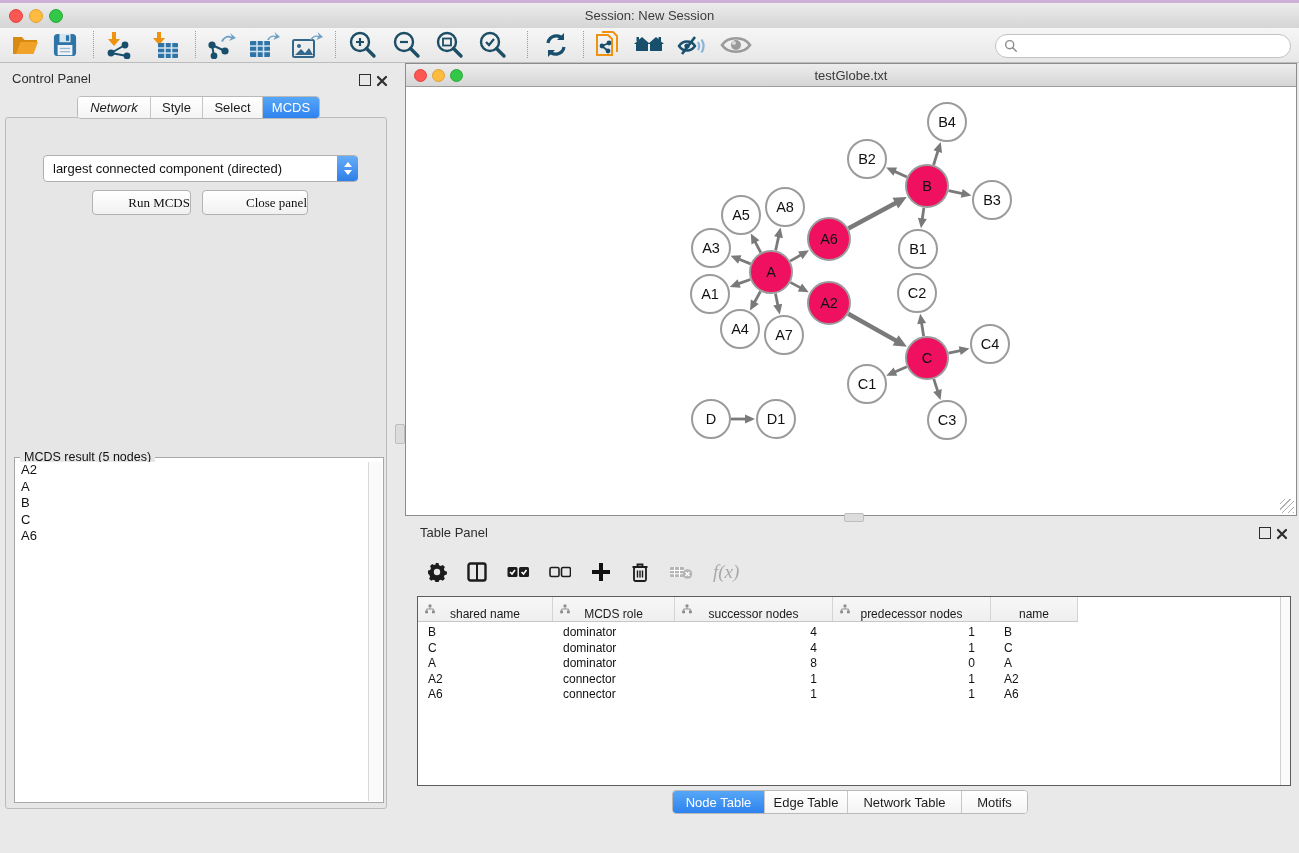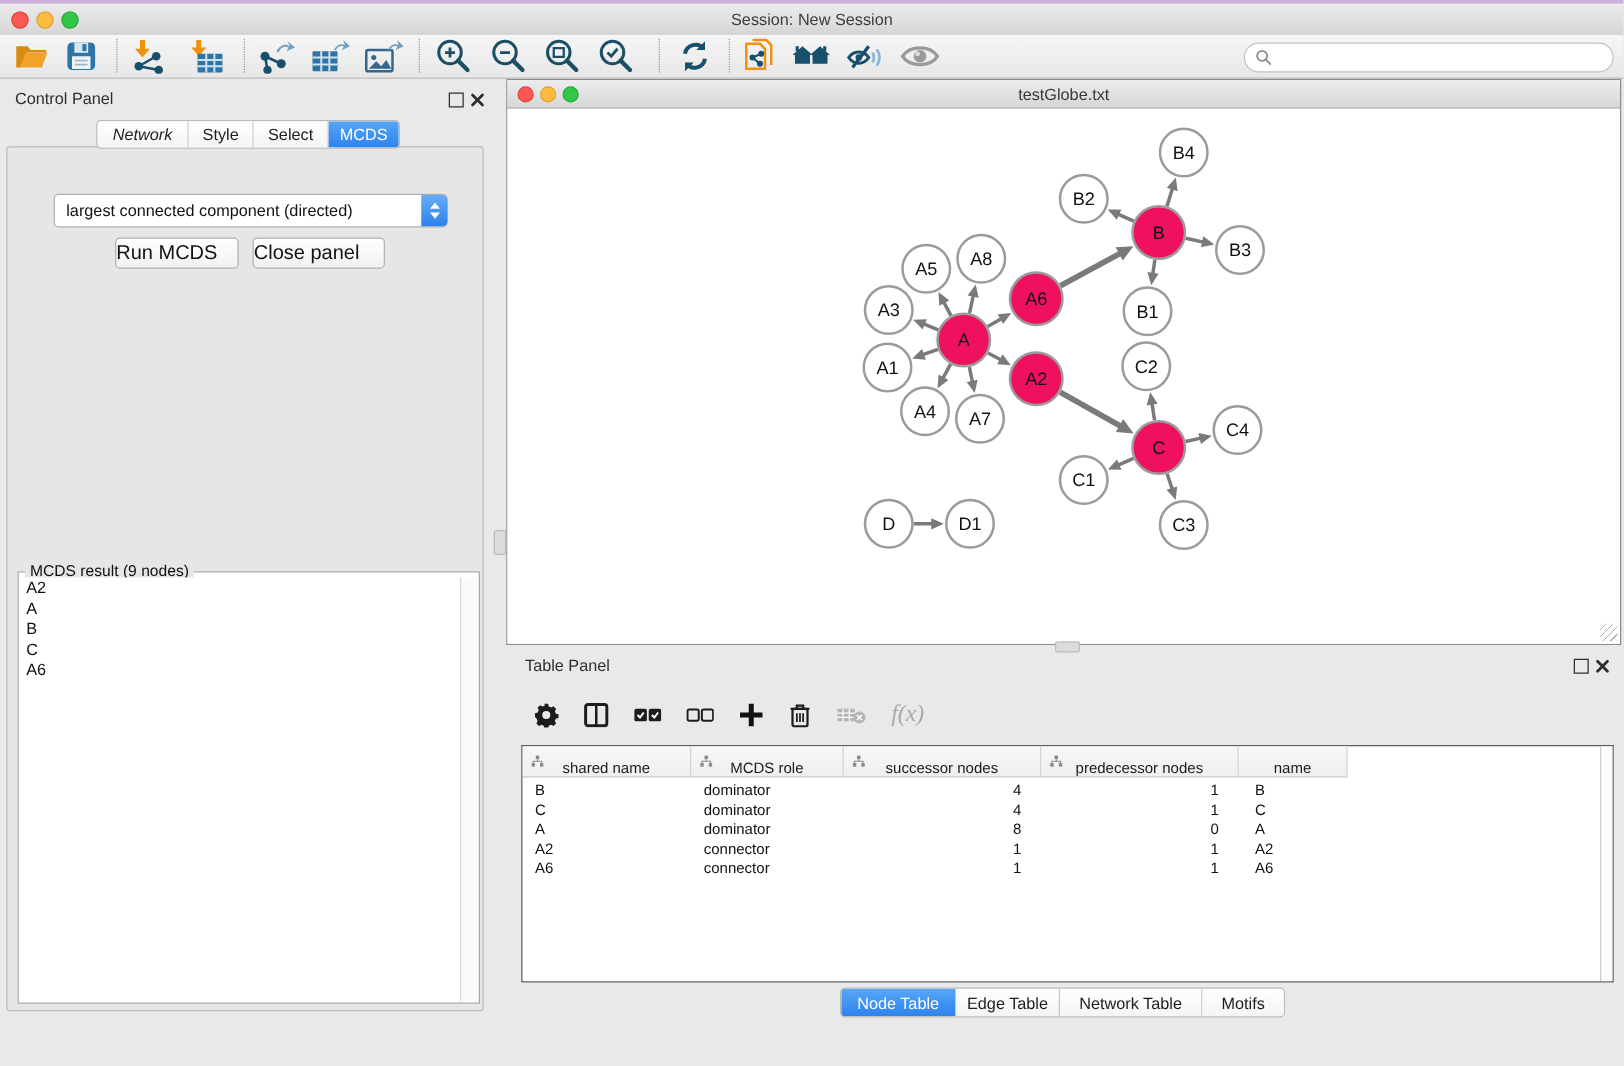--- a/index.html
+++ b/index.html
@@ -28,21 +28,21 @@
   .seg .s{display:flex;align-items:center;justify-content:center;font-size:13px;color:#1d1d1d;border-right:1px solid #c6c6c6;background:linear-gradient(#ffffff,#f4f4f4);cursor:default;}
   .seg .s:last-child{border-right:none;}
   .seg .s.active{background:linear-gradient(#57a7f7,#2e82ee);color:#fff;}
   .cp-body{left:5px;top:117px;width:380px;height:690px;border:1px solid #bcbcbc;border-radius:3px;background:#e6e6e6;}
   .opt-label{left:0;top:135px;width:390px;text-align:center;font-size:13px;color:#1c1c1c;}
   .selectbox{left:43px;top:155px;width:313px;height:25px;background:#fff;border:1px solid #b0b0b0;border-radius:4px;display:flex;align-items:center;}
   .selectbox .val{font-size:13px;color:#111;padding-left:9px;flex:1;}
   .stepper{width:21px;height:25px;margin-right:-1px;border-radius:0 4px 4px 0;background:linear-gradient(#66adf8,#2e7fe9);display:flex;flex-direction:column;align-items:center;justify-content:center;gap:3px;}
   .tri-up{width:0;height:0;border-left:4px solid transparent;border-right:4px solid transparent;border-bottom:5px solid #fff;}
   .tri-dn{width:0;height:0;border-left:4px solid transparent;border-right:4px solid transparent;border-top:5px solid #fff;}
-  .btn{position:absolute;height:23px;background:linear-gradient(#ffffff,#f1f1f1);border:1px solid #b3b3b3;border-radius:4px;font-size:16px;color:#111;display:flex;align-items:center;justify-content:flex-start;cursor:default;}
+  .btn{position:absolute;height:23px;background:linear-gradient(#ffffff,#f1f1f1);border:1px solid #b3b3b3;border-radius:4px;font-size:13px;color:#111;display:flex;align-items:center;justify-content:flex-end;cursor:default;font-family:Liberation Serif, serif;}
   .groupbox{left:14px;top:457px;width:368px;height:344px;border:1px solid #a8a8a8;background:#fff;}
   .gb-legend{position:absolute;top:-8px;left:5px;background:#e6e6e6;padding:0 4px;font-size:12.5px;color:#111;}
   .gb-list{position:absolute;left:1px;top:4px;width:352px;bottom:1px;background:#fff;font-size:13px;color:#111;}
   .gb-list .item{padding:1px 0 1px 5px;line-height:14.5px;}
   .gb-scroll{position:absolute;right:1px;top:4px;width:13px;bottom:1px;background:#fafafa;border-left:1px solid #d9d9d9;}
   
   .net-frame{left:405px;top:63px;width:892px;height:453px;border:1px solid #8c8c8c;background:#fff;box-sizing:border-box;}
   .net-titlebar{left:0;top:0;width:100%;height:22px;background:linear-gradient(#ededed,#d6d6d6);border-bottom:1px solid #9c9c9c;}
   .ntl{width:11px;height:11px;border-radius:50%;top:5px;}
   .net-title{width:100%;text-align:center;top:4px;font-size:13px;color:#3a3a3a;}
@@ -274,21 +274,21 @@
   </div>
 
   <div class="btn" style="left:92px;top:190px;width:97px;">
       <span>Run MCDS</span>
     </div>
   <div class="btn" style="left:202px;top:190px;width:104px;">
       <span>Close panel</span>
     </div>
 
   <div class="abs groupbox">
-    <span class="gb-legend">MCDS result (9 nodes)</span>
+    <span class="gb-legend">MCDS result (5 nodes)</span>
     <div class="gb-list" id="mcds-list">
         <div class="item">A2</div>
         <div class="item">A</div>
         <div class="item">B</div>
         <div class="item">C</div>
         <div class="item">A6</div>
       </div>
     <div class="gb-scroll"></div>
   </div>
 

